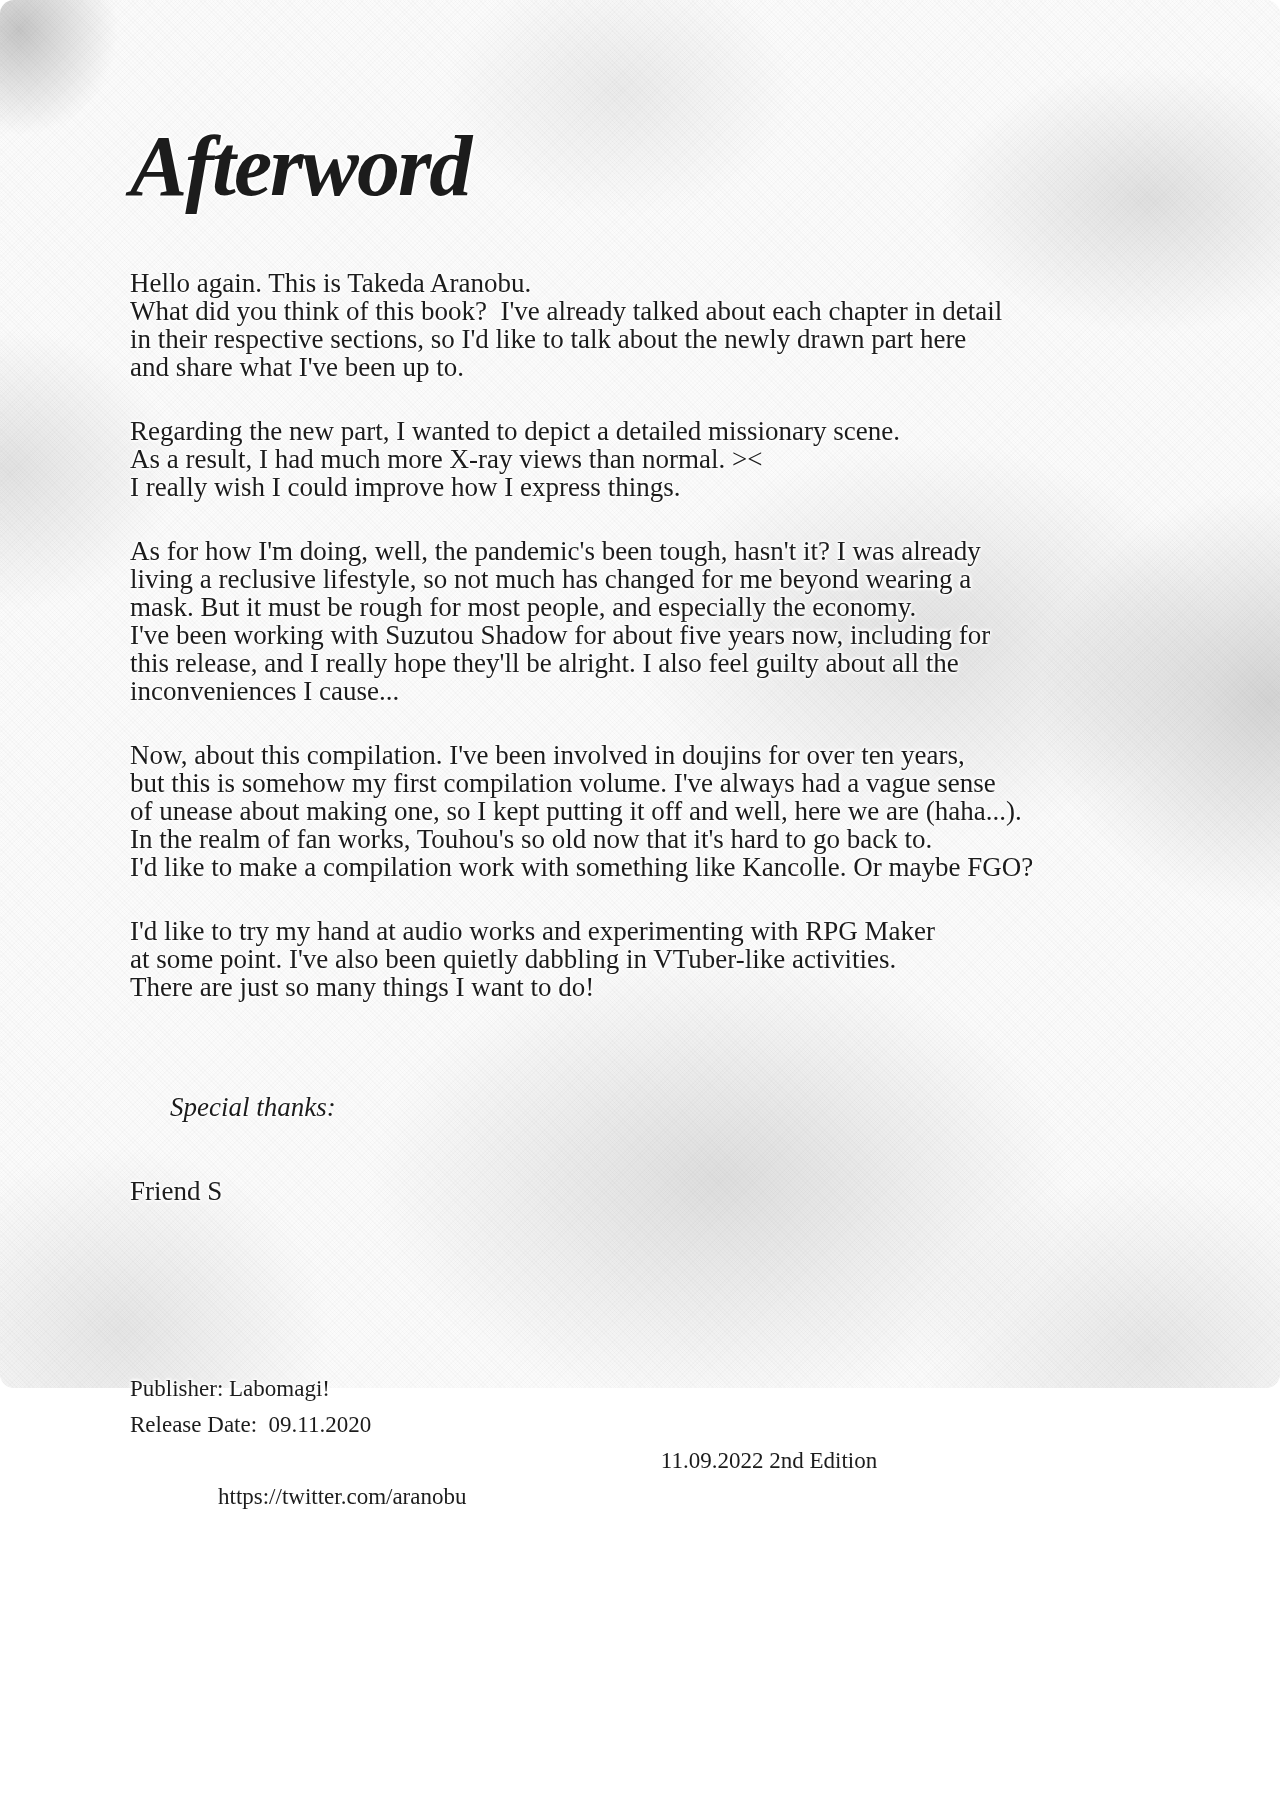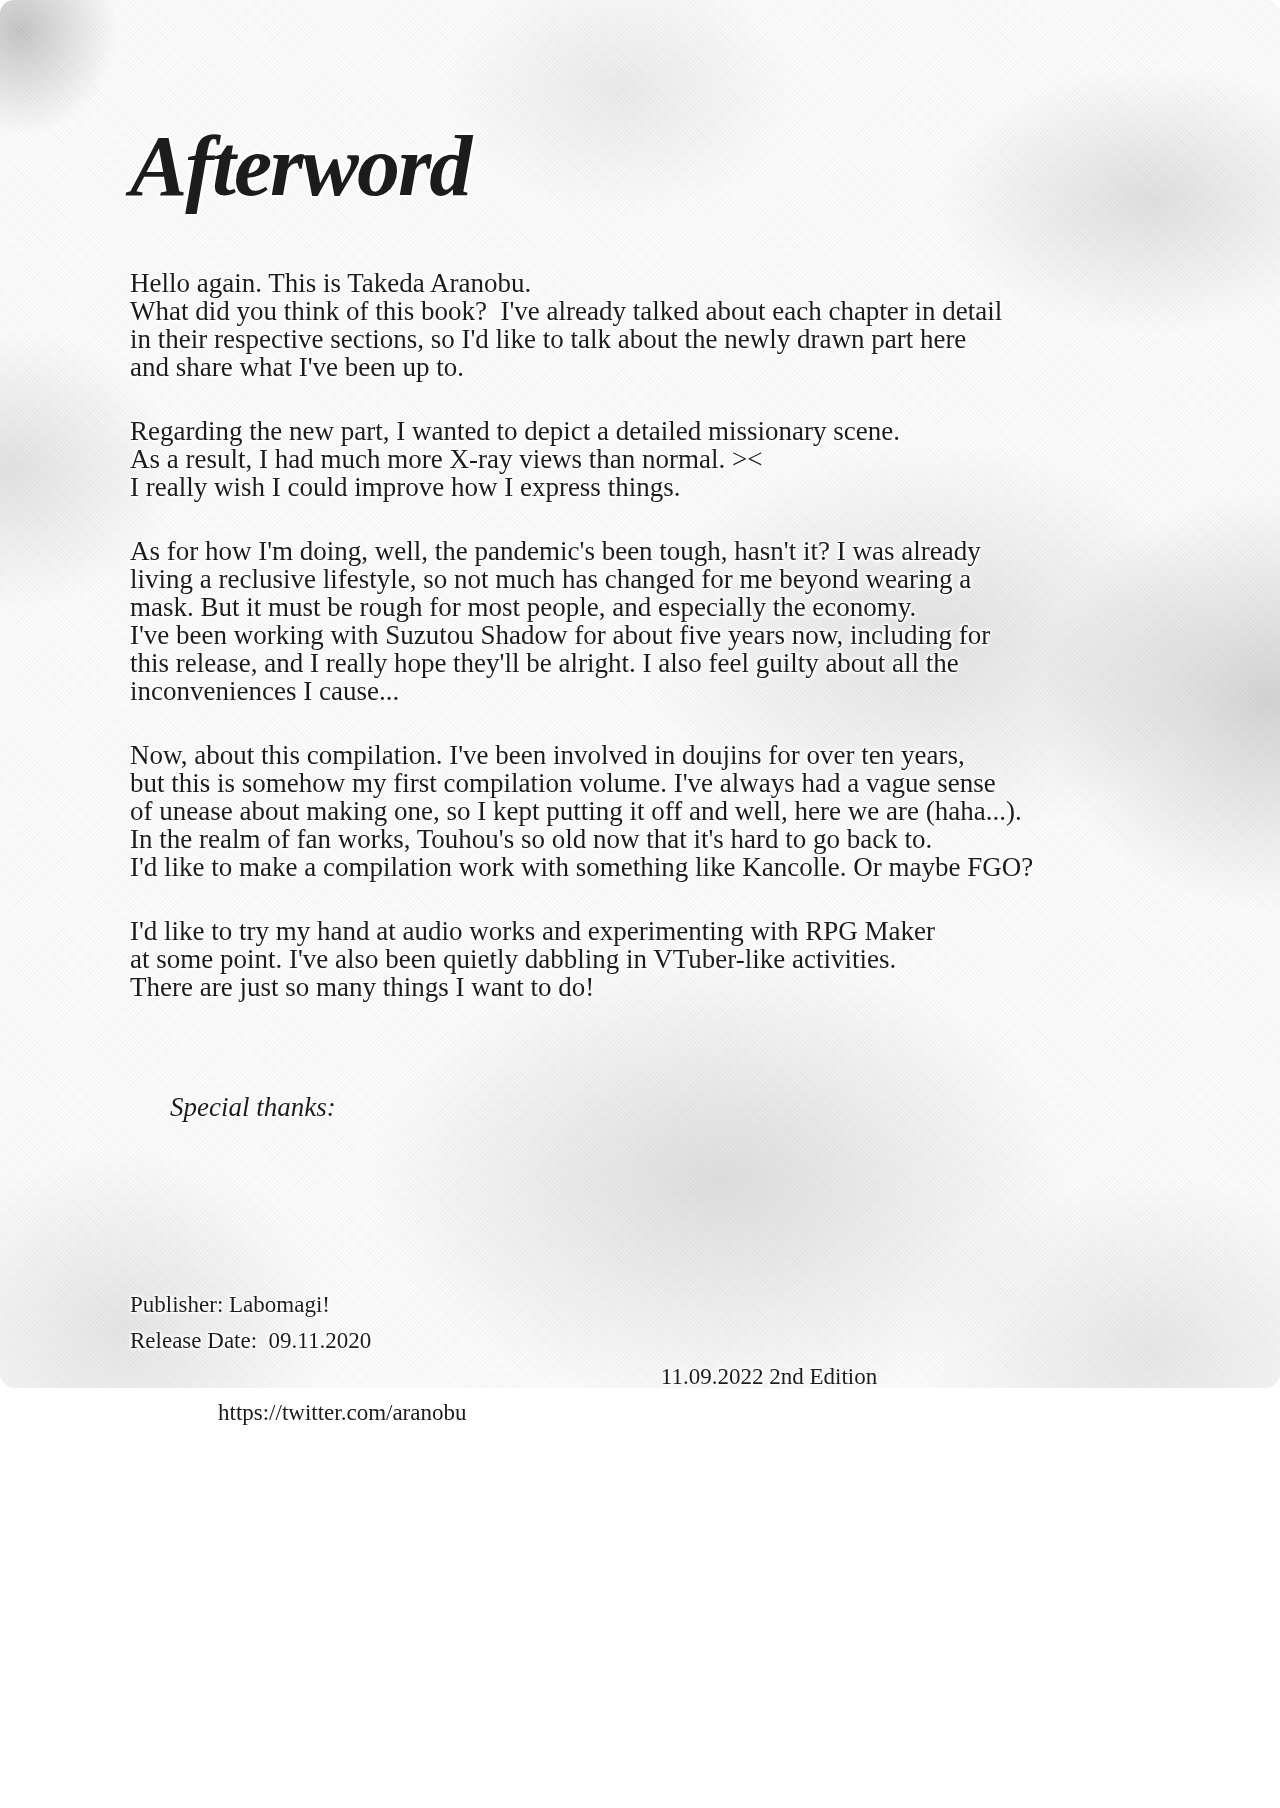--- a/index.html
+++ b/index.html
@@ -116,20 +116,21 @@
 of unease about making one, so I kept putting it off and well, here we are (haha...).
 In the realm of fan works, Touhou's so old now that it's hard to go back to.
 I'd like to make a compilation work with something like Kancolle. Or maybe FGO?</div>
 
     <div class="para glow">I'd like to try my hand at audio works and experimenting with RPG Maker
 at some point. I've also been quietly dabbling in VTuber-like activities.
 There are just so many things I want to do!</div>
 
     <div class="para glow">
       <div class="italic">Special thanks:</div>
+      <div>Friend S</div>
     </div>
 
 
     <div class="colophon">
       <div class="cline glow">Publisher: Labomagi!</div>
       <div class="cline glow">Release Date:  09.11.2020</div>
       <div class="cline glow indent-date">11.09.2022 2nd Edition</div>
       <div class="cline glow indent-contact">https://twitter.com/aranobu</div>
 
     </div>

